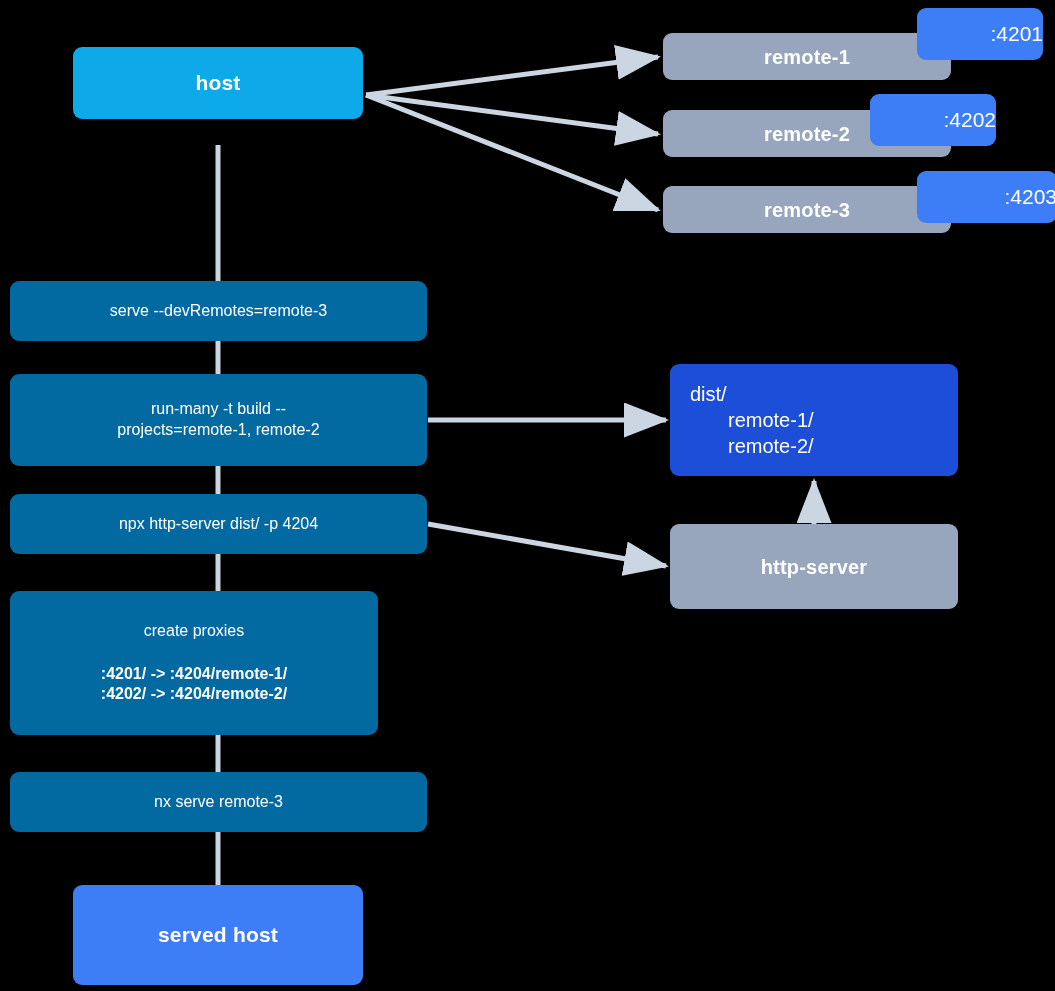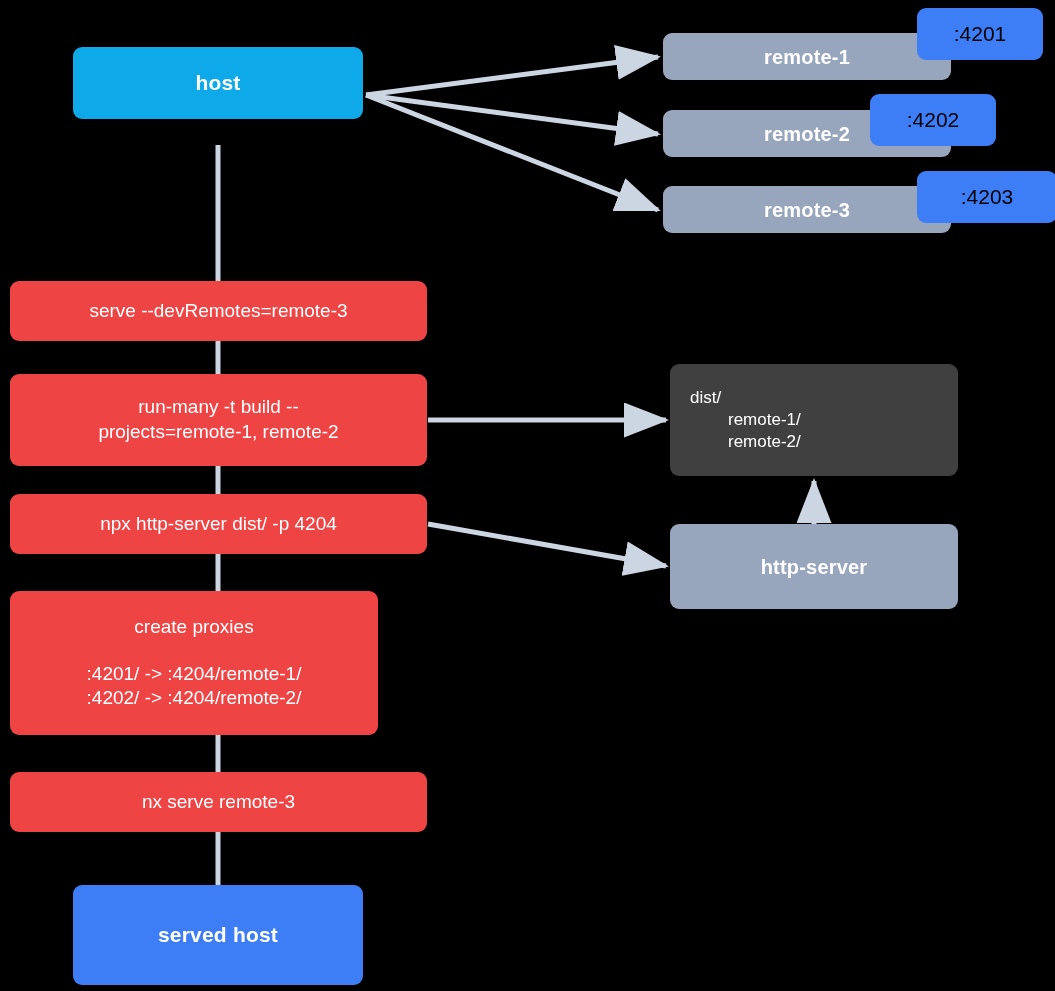--- a/index.html
+++ b/index.html
@@ -42,44 +42,44 @@
     color: #ffffff;
     line-height: 1.30;
     padding: 20px 10px;
     z-index: 3;
   }
 
   .node.bold   { font-weight: bold; }
   .node.host   { background: #0da9e8; font-size: 21px; letter-spacing: .2px; }
   .node.served { background: #3d7ef7; font-size: 21px; letter-spacing: .2px; }
   .node.remote { background: #97a6bd; font-size: 20px; letter-spacing: .2px; }
-  .node.task   { background: #ef4444; font-size: 19px; font-weight: normal; }
+  .node.task   { background: #0369a1; font-size: 16px; font-weight: normal; }
   .node.artifact {
-    background: #404040;
-    font-size: 17px;
+    background: #1d4ed8;
+    font-size: 20px;
     align-items: flex-start;
     text-align: left;
     font-weight: normal;
   }
 
   .port-badge {
     position: absolute;
     background: #3d7ef7;
-    color: #000000;
+    color: #ffffff;
     border-radius: 9px;
     font-size: 21px;
     display: flex;
     align-items: center;
-    justify-content: center;
+    justify-content: flex-end;
     z-index: 5;
   }
 
   .task-title { display: block; }
   .task-spacer { display: block; height: 22px; }
-  .task-line { display: block; }
+  .task-line { display: block; font-weight: bold; }
 
   .artifact-line { display: block; white-space: pre; }
   .artifact-indent { padding-left: 38px; }
 </style>
 </head>
 <body>
 
 <div id="canvas">
 
   <svg id="edges" viewBox="0 0 1055 991" width="1055" height="991">

